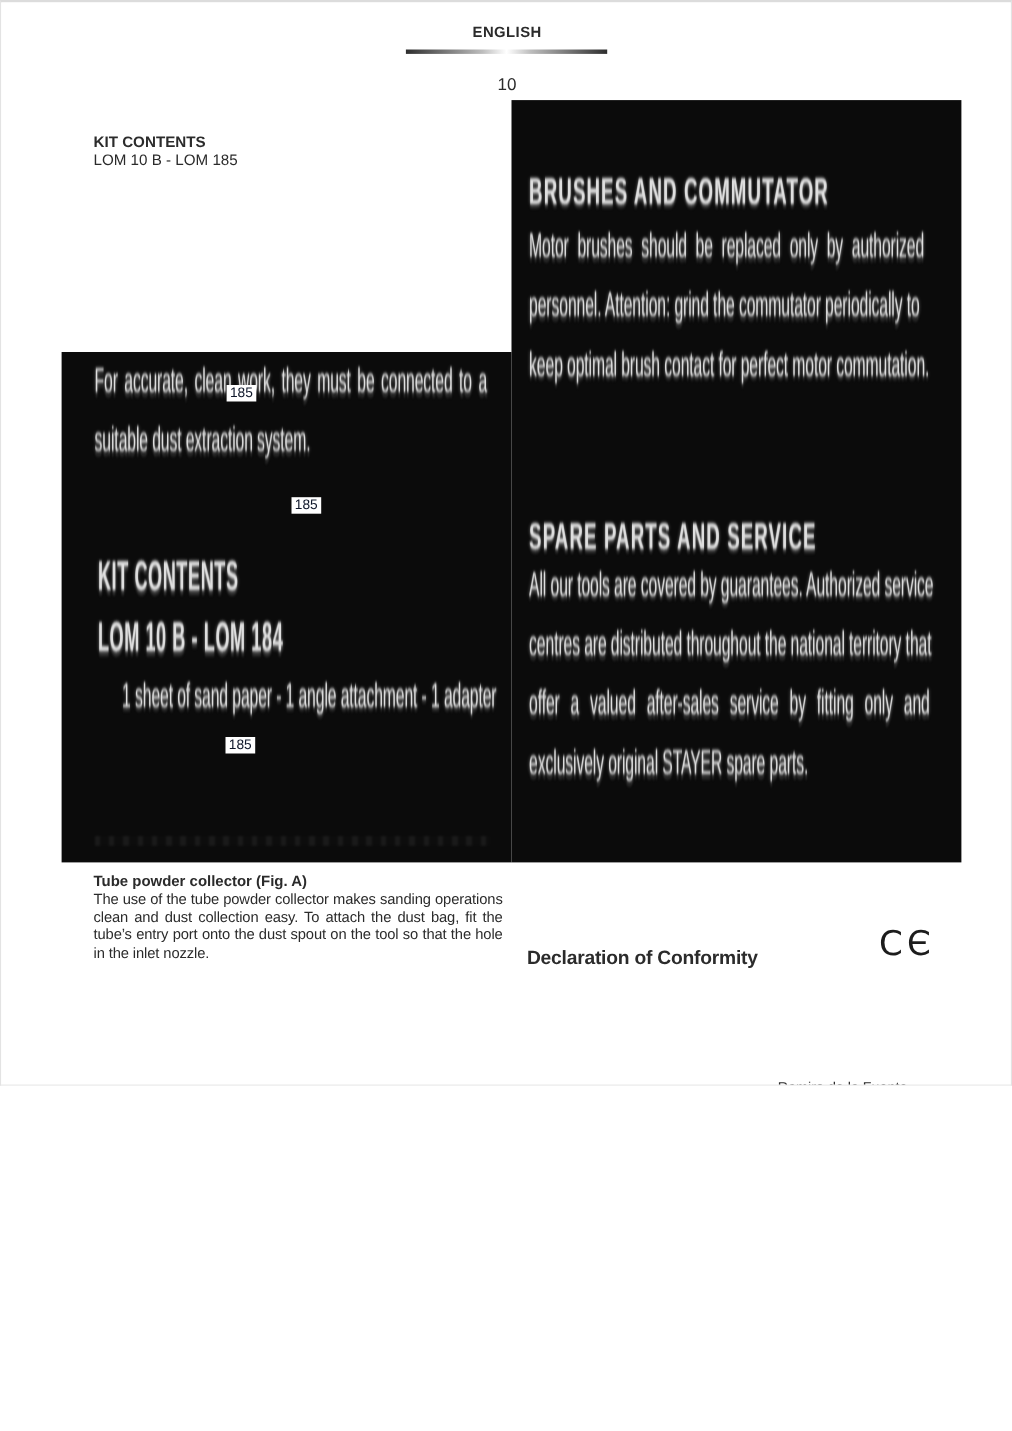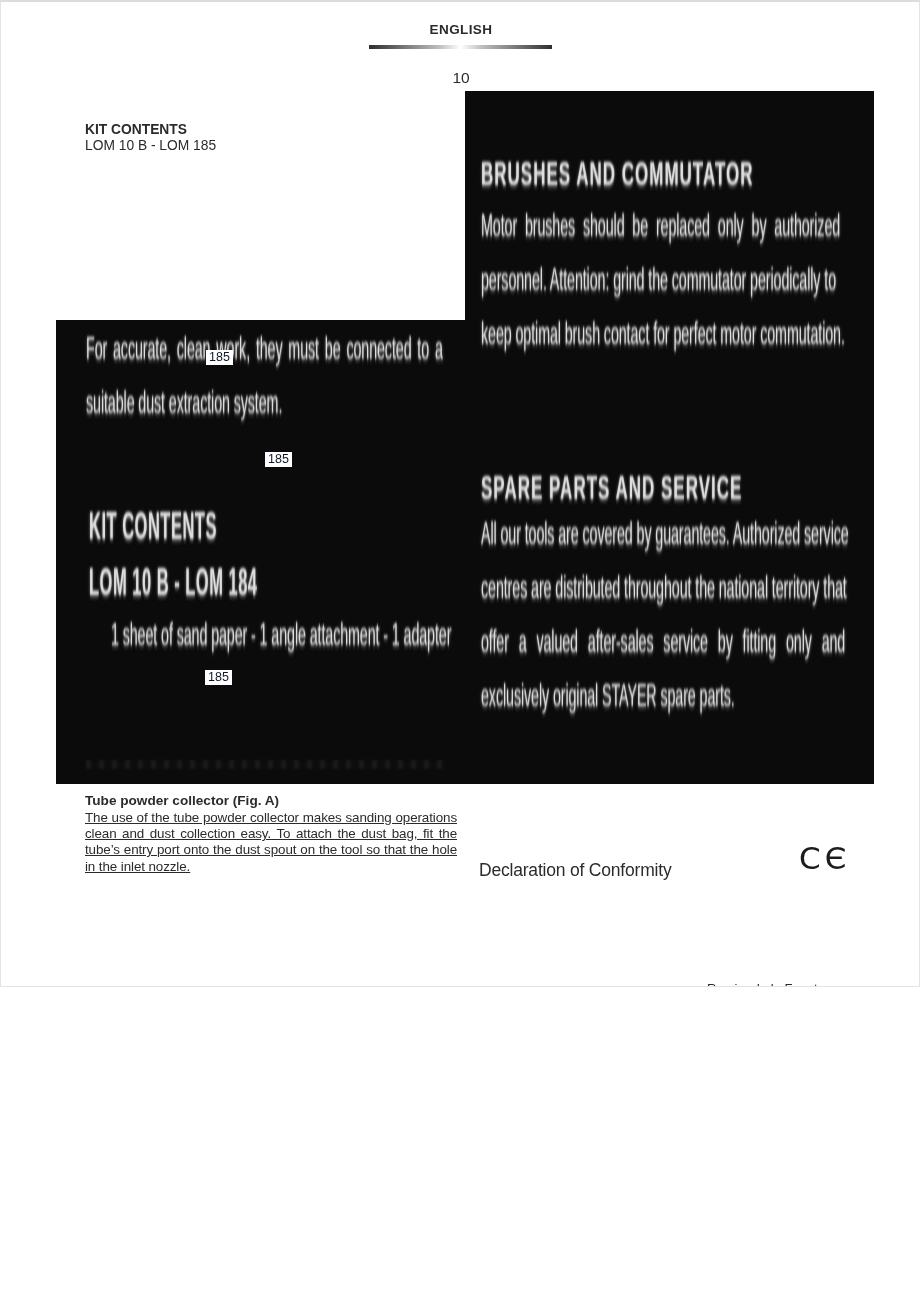--- a/index.html
+++ b/index.html
@@ -33,24 +33,24 @@
   .deg-big{font-weight:bold;font-size:16.5px;letter-spacing:.5px;transform:scaleY(2.3);}
   .faint{opacity:.55;filter:blur(1px);}
   .noise{position:absolute;height:9px;opacity:.45;filter:blur(1.2px);
     background:repeating-linear-gradient(90deg,rgba(255,255,255,.14) 0 5px,rgba(255,255,255,.02) 5px 13px);}
 
   .fig-label{position:absolute;background:#fff;color:#0f172a;font-size:12.5px;line-height:15px;padding:0 3px;z-index:5;}
 
   
   .tube-title{left:84px;top:791px;font-weight:bold;font-size:13.6px;}
   .tube-body{left:84px;top:808px;width:372px;font-size:13.4px;line-height:16.2px;
-             text-align:justify;letter-spacing:-.1px;text-decoration:underline;}
+             text-align:justify;letter-spacing:-.1px;}
 
   
-  .decl-title{left:478px;top:858px;font-weight:normal;font-size:17.5px;letter-spacing:-.2px;}
+  .decl-title{left:478px;top:858px;font-weight:bold;font-size:17.5px;letter-spacing:-.2px;}
   .decl-body{left:478px;top:881px;width:363px;font-size:13.6px;line-height:15.8px;
              text-align:justify;letter-spacing:-.05px;}
   .ce{font-family:"DejaVu Sans",sans-serif;color:#1c1c1c;letter-spacing:4px;font-weight:400;}
   .ce-top{left:798px;top:838px;font-size:31px;}
   .ce-bottom{left:690px;top:1090px;font-size:31px;}
   .sig-name{left:620px;width:290px;top:979px;text-align:center;font-size:13px;}
   .sig-role{left:620px;width:290px;top:1002px;text-align:center;font-size:14px;font-weight:bold;}
   .sig-svg{left:703px;top:1036px;}
   .weee{left:742px;top:1088px;}
   .rohs{left:778px;top:1097px;font-size:26px;font-weight:600;color:#1c1c1c;letter-spacing:.5px;

